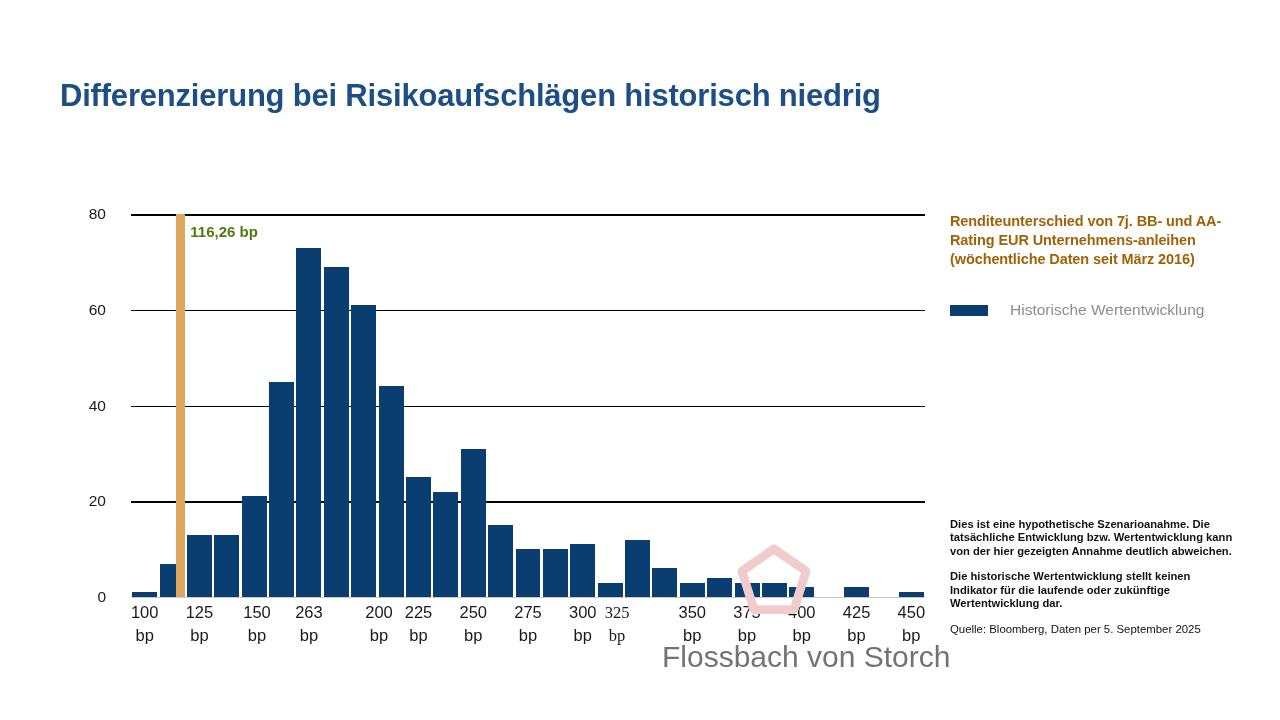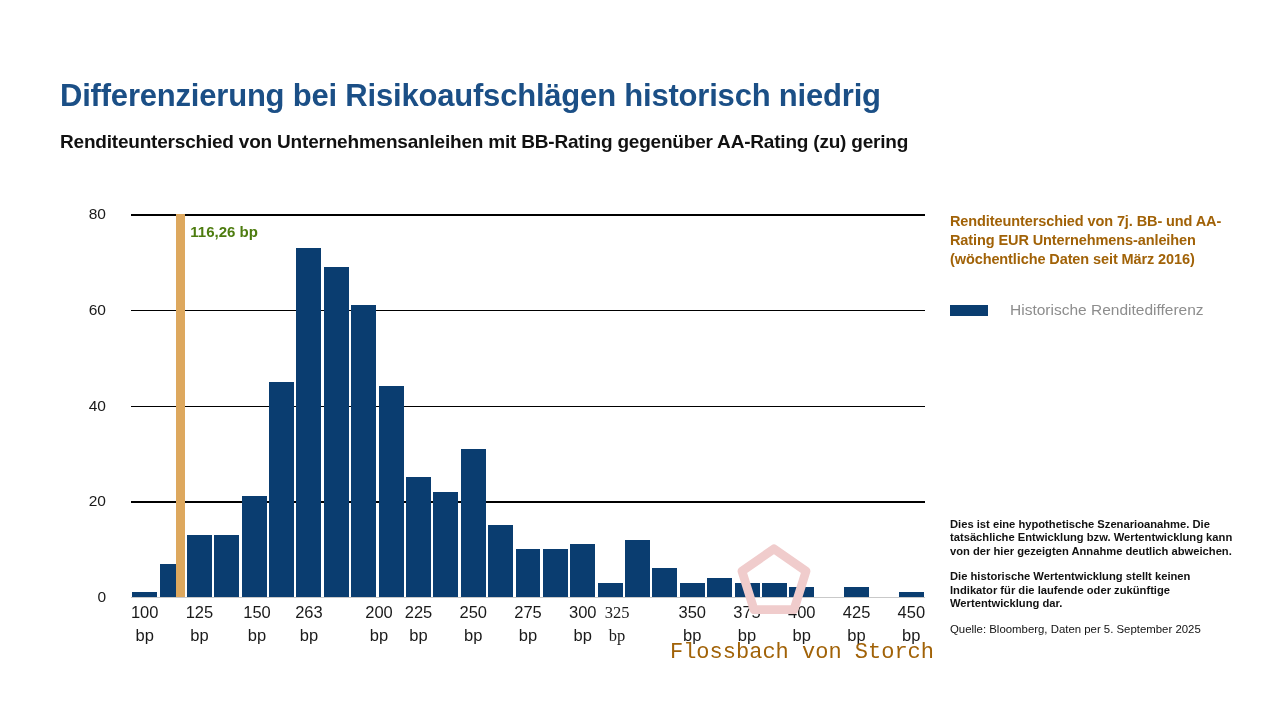--- a/index.html
+++ b/index.html
@@ -93,22 +93,22 @@
     width:280px; height:135px;
     z-index:1; pointer-events:none;
   }
   .wm-logo {
     position:absolute; left:72px; top:0;
     width:80px; height:80px;
   }
   .wm-text {
     position:absolute; left:0; top:96px;
     width:280px; text-align:center;
-    font-family:Liberation Mono, monospace;
-    font-size:22px; color:#a16207;
+    font-family:Liberation Sans, sans-serif;
+    font-size:30px; color:#737373;
     white-space:nowrap;
   }
 
   
   .side {
     position:absolute; left:950px; top:212px; width:290px;
   }
   .side-title {
     font-size:14.5px; font-weight:700; color:#a16207;
     line-height:19px; letter-spacing:-0.1px;
@@ -137,21 +137,20 @@
     font-size:11.4px; font-weight:400; color:#111;
     line-height:14px; margin-top:4px;
   }
 </style>
 </head>
 <body>
 
 <div id="page">
 
   <div class="title">Differenzierung bei Risikoaufschlägen historisch niedrig</div>
-  <div class="subtitle">Renditeunterschied von Unternehmensanleihen mit BB-Rating gegenüber AA-Rating (zu) gering</div>
 
   <div class="ylabels">
 
     <div id="ytick-holder">
         <div class="ylab" style="top: 383px;">0</div>
         <div class="ylab" style="top: 287.25px;">20</div>
         <div class="ylab" style="top: 191.5px;">40</div>
         <div class="ylab" style="top: 95.75px;">60</div>
         <div class="ylab" style="top: 0px;">80</div>
       </div>
@@ -265,21 +264,21 @@
         <span>450</span>
         <span>bp</span>
       </div>
     </div>
 
   <div class="side">
     <div class="side-title">Renditeunterschied von 7j. BB- und AA-Rating EUR Unternehmens-anleihen (wöchentliche Daten seit März 2016)</div>
     <div class="legend" id="legend">
         <div class="legend-row">
           <div class="swatch" style="background: rgb(10, 61, 112);"></div>
-          <div class="legend-label">Historische Renditedifferenz</div>
+          <div class="legend-label">Historische Wertentwicklung</div>
         </div>
       </div>
   </div>
 
   <div class="notes">
     <div class="note">Dies ist eine hypothetische Szenarioanahme. Die tatsächliche Entwicklung bzw. Wertentwicklung kann von der hier gezeigten Annahme deutlich abweichen.</div>
     <div class="note">Die historische Wertentwicklung stellt keinen Indikator für die laufende oder zukünftige Wertentwicklung dar.</div>
     <div class="source">Quelle: Bloomberg, Daten per 5. September 2025</div>
   </div>
 

